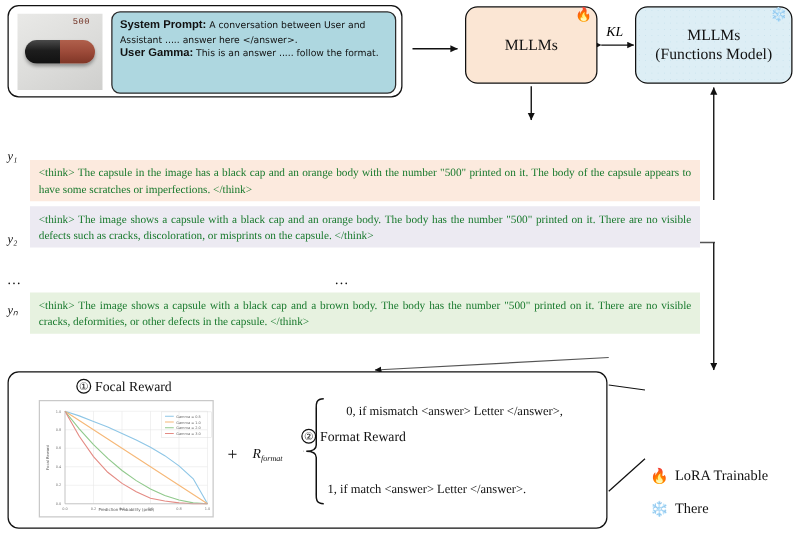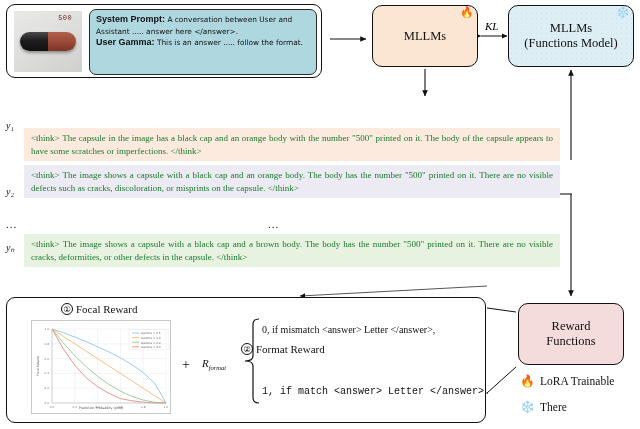--- a/index.html
+++ b/index.html
@@ -106,22 +106,22 @@
     color:#555; font-size:3.2px; text-align:center;
   }
   #chart-xlabel{ left:31px; top:406px; width:140px; }
 
   #plus-sign{ position:absolute; left:182px; top:357px; font-size:14px; color:#111; }
   #rformat{ position:absolute; left:202px; top:357px; font-size:11px; color:#111; }
   #rformat i{ font-style:italic; }
   #rformat sub{ font-size:6.5px; font-style:italic; }
   #brace{ position:absolute; left:243px; top:318px; width:18px; height:86px; }
   .case-line{ position:absolute; left:262px; font-size:10px; color:#111; white-space:nowrap; }
-  #case-0{ top:324px; }
-  #case-1{ top:386px;font-family:Liberation Mono, monospace; }
+  #case-0{ top:324px;margin-left:15px; }
+  #case-1{ top:386px; }
 
   
   #reward-functions{
     position:absolute; left:518px; top:303px; width:106px; height:62px;
     background:#f4dcdc; border:1.4px solid #111; border-radius:10px;
     display:flex; flex-direction:column; align-items:center; justify-content:center;
     font-size:12.5px; line-height:15px; text-align:center; color:#111;
   }
   .legend-row{
     position:absolute; display:flex; align-items:center; gap:6px;
@@ -275,24 +275,20 @@
   <div id="rformat">
     <i>R</i><sub>format</sub>
   </div>
   <svg id="brace" viewBox="0 0 18 86">
     <path d="M16,1 C9,1 10,6 10,10 L10,38 C10,42 6,43 2,43 C6,43 10,44 10,48 L10,76 C10,80 9,85 16,85" fill="none" stroke="#111" stroke-width="1.2"></path>
     <line x1="0" y1="43" x2="-22" y2="43" stroke="#111" stroke-width="1.1"></line>
   </svg>
   <div class="case-line" id="case-0">0, if  mismatch &lt;answer&gt; Letter &lt;/answer&gt;,</div>
   <div class="case-line" id="case-1">1, if  match &lt;answer&gt; Letter &lt;/answer&gt;.</div>
 
-  <div id="reward-functions">
-    <span>Reward</span>
-    <span>Functions</span>
-  </div>
 
   <div class="legend-row" id="legend-lora">
     <span class="legend-ico">🔥</span>
     <span>LoRA Trainable</span>
   </div>
   <div class="legend-row" id="legend-frozen">
     <span class="legend-ico">❄️</span>
     <span>There</span>
   </div>
 

